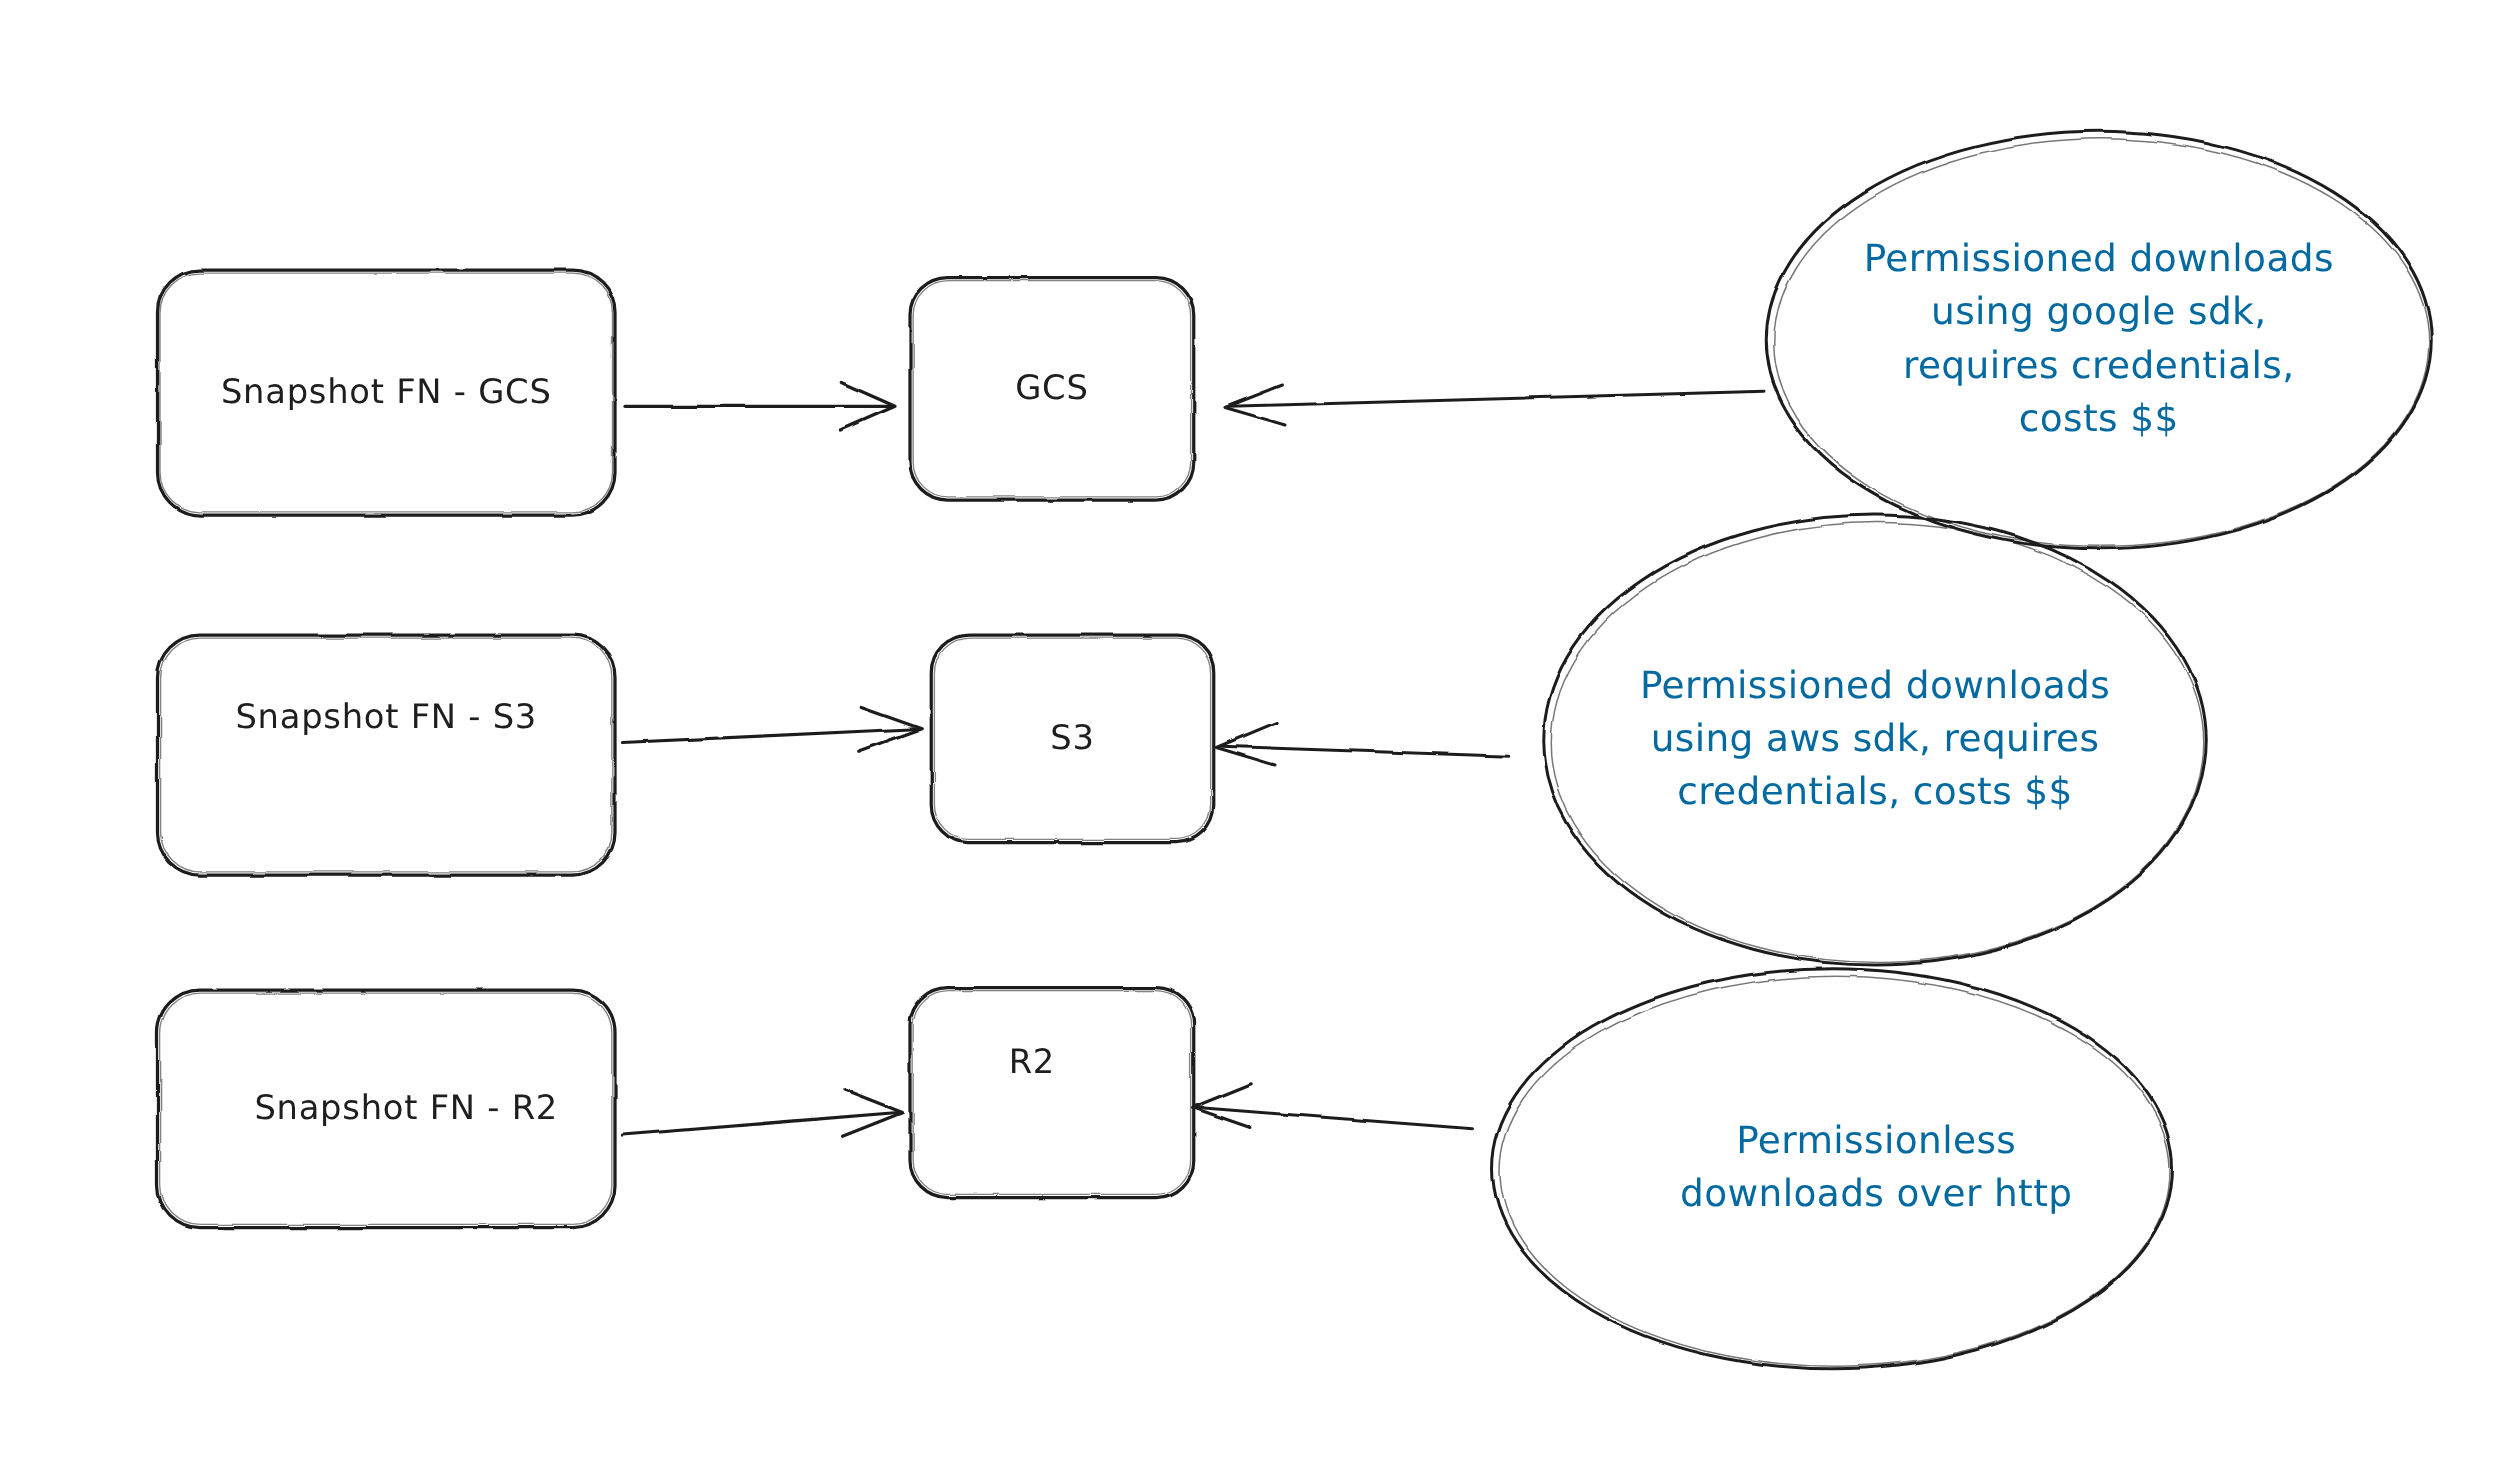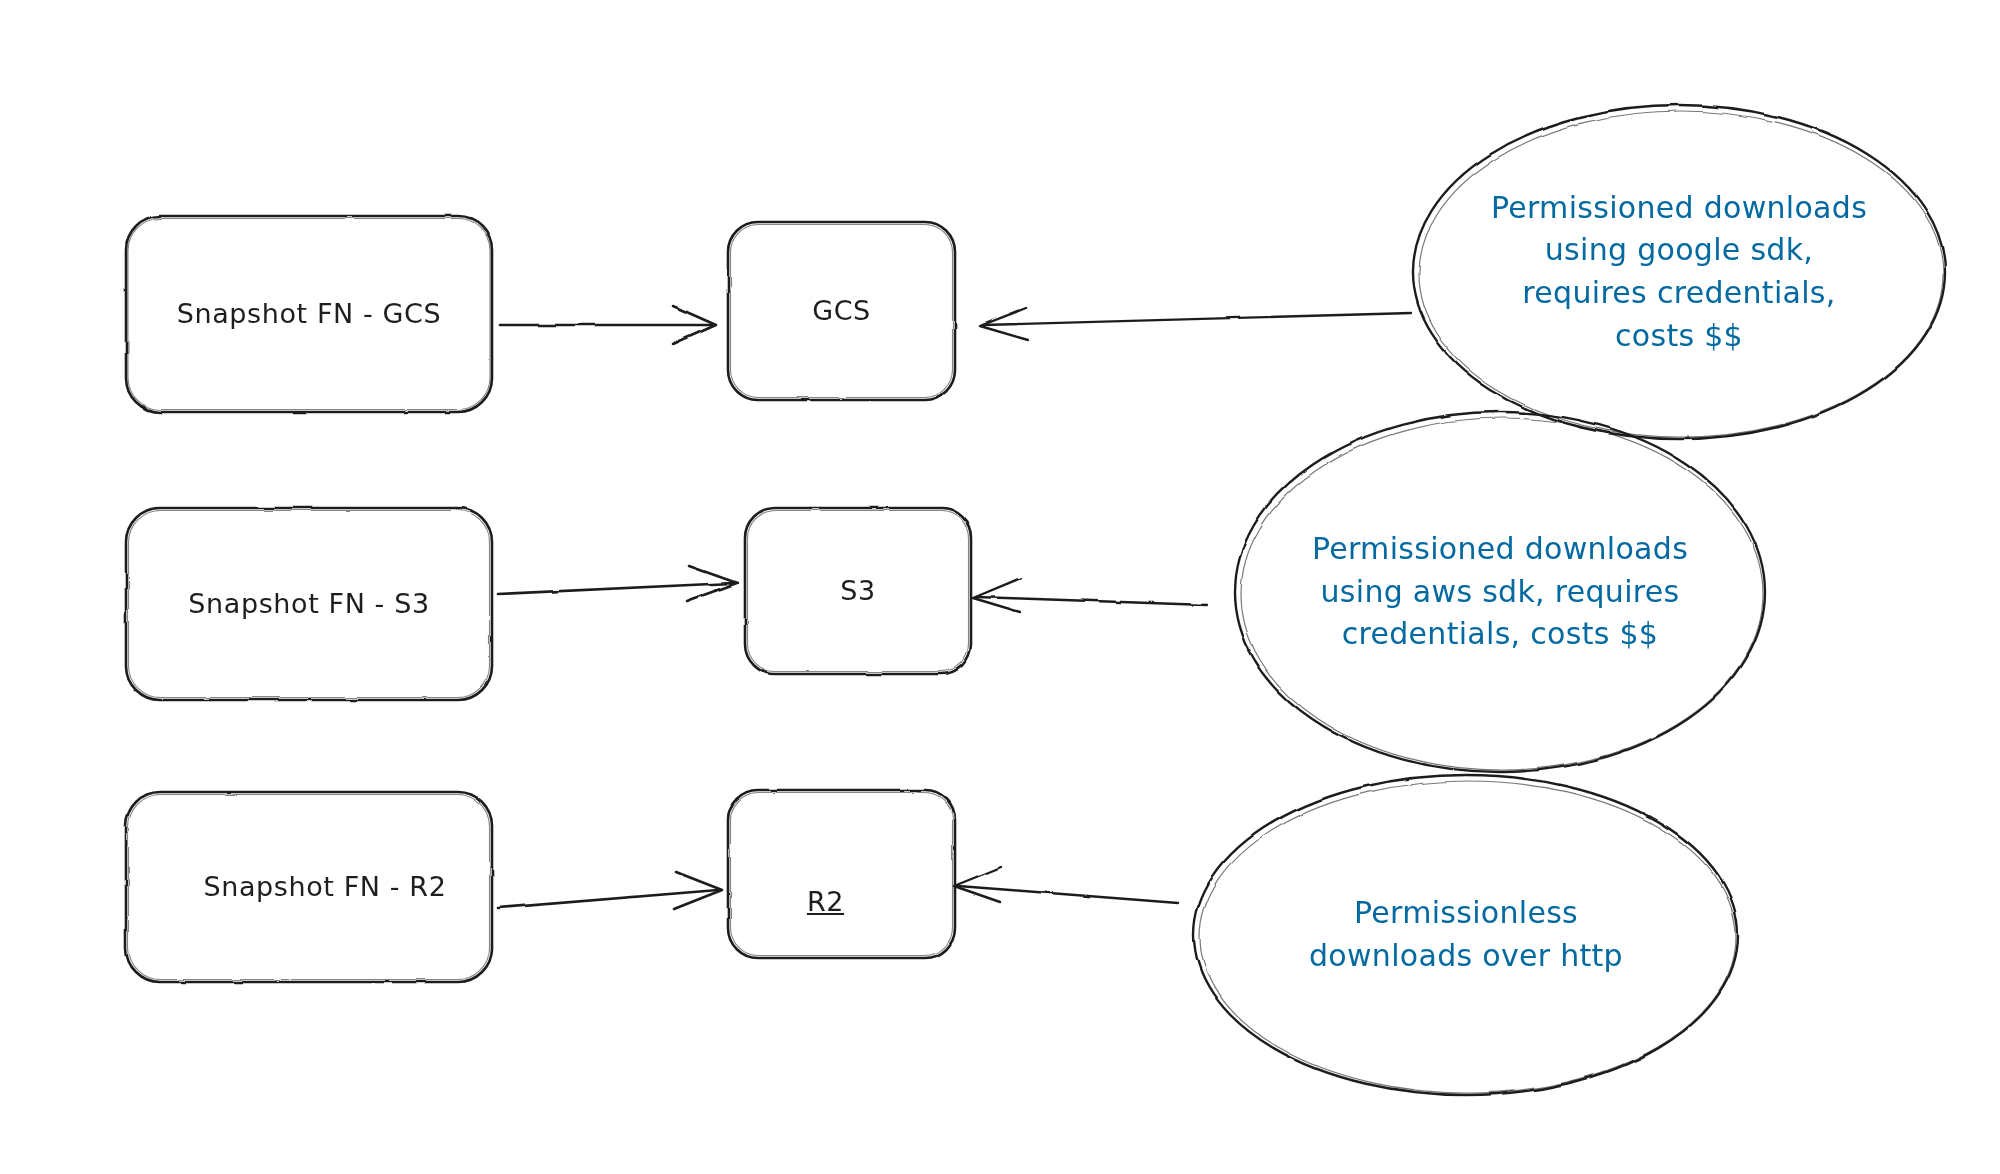--- a/index.html
+++ b/index.html
@@ -157,29 +157,29 @@
     </g>
   </svg>
 
   <div class="node-label" style="left:728px; top:222px; width:227px; height:178px;">GCS</div>
   <div class="node-label" style="left:126px; top:216px; width:366px; height:196px;">Snapshot FN - GCS</div>
   <div class="ellipse-label" style="left:1429px; top:152px; width:500px; height:240px;">Permissioned downloads
 using google sdk,
 requires credentials,
 costs $$</div>
 
-  <div class="node-label" style="left:126px; top:508px; width:366px; height:192px;">Snapshot FN - S3</div>
+  <div class="node-label" style="left:126px; top:478px; width:366px; height:192px;">Snapshot FN - S3</div>
   <div class="node-label" style="left:745px; top:508px; width:226px; height:166px;">S3</div>
   <div class="ellipse-label" style="left:1250px; top:487px; width:500px; height:210px;">Permissioned downloads
 using aws sdk, requires
 credentials, costs $$</div>
 
   <div class="node-label" style="left:126px; top:792px; width:366px; height:190px;padding-left:16px;">Snapshot FN - R2</div>
-  <div class="node-label" style="left:728px; top:818px; width:195px; height:168px;text-decoration:underline;">R2</div>
-  <div class="ellipse-label" style="left:1216px; top:855px; width:500px; height:160px;">Permissionless
+  <div class="node-label" style="left:728px; top:766px; width:195px; height:168px;">R2</div>
+  <div class="ellipse-label" style="left:1251px; top:855px; width:500px; height:160px;">Permissionless
 downloads over http</div>
 
   <div class="hit" style="left:126px; top:216px; width:366px; height:196px;"></div>
   <div class="hit" style="left:728px; top:222px; width:227px; height:178px;"></div>
   <div class="hit" style="left:1413px; top:105px; width:532px; height:334px; border-radius:50%;"></div>
 
   <div class="hit" style="left:126px; top:508px; width:366px; height:192px;"></div>
   <div class="hit" style="left:745px; top:508px; width:226px; height:166px;"></div>
   <div class="hit" style="left:1235px; top:412px; width:530px; height:360px; border-radius:50%;"></div>
 

